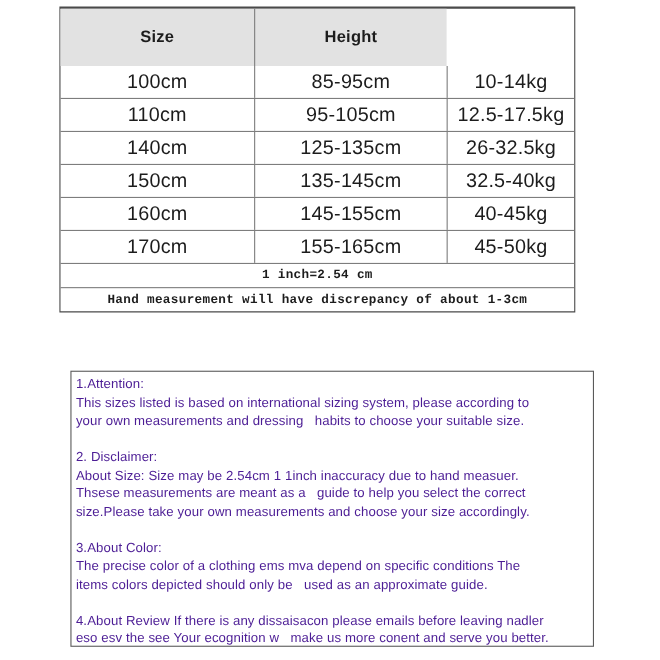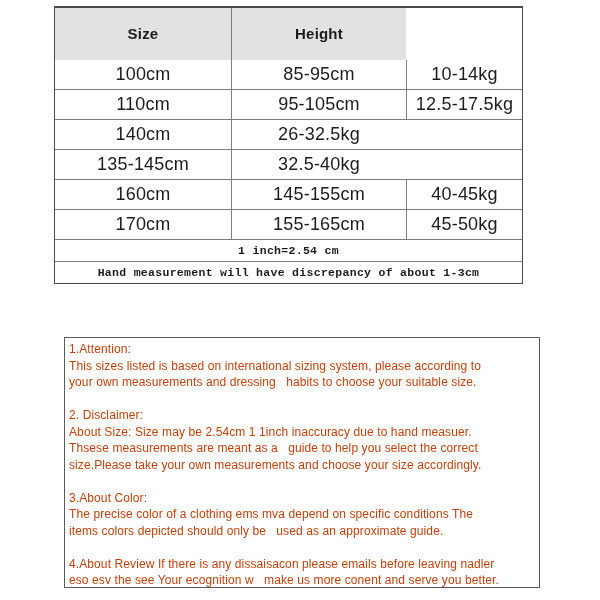--- a/index.html
+++ b/index.html
@@ -62,21 +62,21 @@
     border: 1px solid #5a5a5a;
     padding: 3px 4px 0 4px;
     background: #ffffff;
   }
   .note-line {
     white-space: pre;
     font-size: 12px;
     line-height: 16.5px;
     height: 16.5px;
     letter-spacing: 0.1px;
-    color: #c2410c;
+    color: #4c1d95;
   }
 </style>
 </head>
 <body>
 
 <div class="tbl">
   <div class="row header-row">
     <div class="cell">Size</div>
     <div class="cell">Height</div>
   </div>
@@ -87,23 +87,25 @@
         <div class="cell">85-95cm</div>
         <div class="cell">10-14kg</div>
       </div>
       <div class="row">
         <div class="cell">110cm</div>
         <div class="cell">95-105cm</div>
         <div class="cell">12.5-17.5kg</div>
       </div>
       <div class="row">
         <div class="cell">140cm</div>
+        <div class="cell">125-135cm</div>
         <div class="cell">26-32.5kg</div>
       </div>
       <div class="row">
+        <div class="cell">150cm</div>
         <div class="cell">135-145cm</div>
         <div class="cell">32.5-40kg</div>
       </div>
       <div class="row">
         <div class="cell">160cm</div>
         <div class="cell">145-155cm</div>
         <div class="cell">40-45kg</div>
       </div>
       <div class="row">
         <div class="cell">170cm</div>

